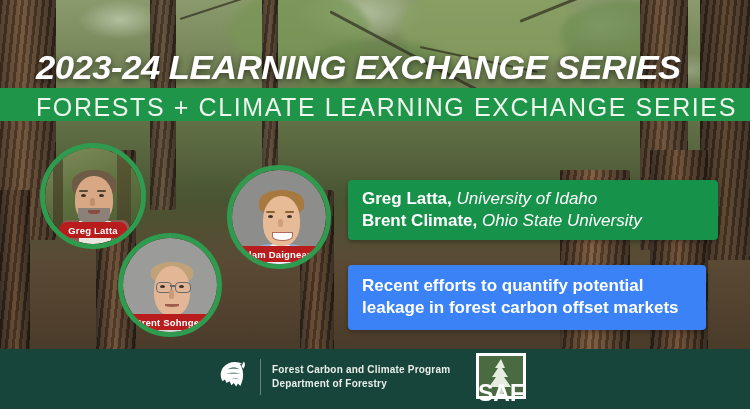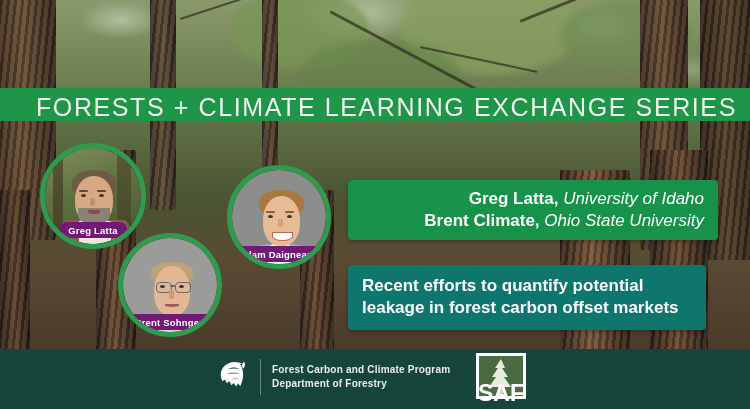--- a/index.html
+++ b/index.html
@@ -57,40 +57,40 @@
     padding:6px 18px 7px 16px;border-radius:7px;background:#6cbe45;
     white-space:nowrap;box-shadow:0 2px 5px rgba(0,0,0,.3);
   }
   .date-pill .d1{font-size:21px;font-weight:bold;color:#ffffff;letter-spacing:.3px;}
   .date-pill .d2{font-size:21px;font-style:italic;color:#ffffff;letter-spacing:.3px;}
 
   
   .speakers-box{
     position:absolute;left:348px;top:180px;width:370px;
     background:#17924a;border-radius:4px;padding:8px 14px 9px 14px;
-    box-sizing:border-box;box-shadow:0 2px 5px rgba(0,0,0,.28);text-align:right;
+    box-sizing:border-box;box-shadow:0 2px 5px rgba(0,0,0,.28);
   }
   .spk{font-size:17px;color:#ffffff;line-height:21.5px;white-space:nowrap;}
   .spk b{font-weight:bold;}
   .spk i{font-style:italic;font-weight:normal;}
 
   
   .talk-box{
     position:absolute;left:348px;top:265px;width:358px;
-    background:#0f766e;border-radius:4px;padding:10px 14px 11px 14px;
+    background:#3b82f6;border-radius:4px;padding:10px 14px 11px 14px;
     box-sizing:border-box;box-shadow:0 2px 5px rgba(0,0,0,.28);
   }
   .talk-box .tl{font-size:17px;font-weight:bold;color:#ffffff;line-height:22px;}
 
   
   .portrait{position:absolute;border-radius:50%;border:5px solid #2e9b4e;overflow:hidden;box-sizing:border-box;}
   .pimg{position:absolute;inset:0;border-radius:50%;overflow:hidden;}
   .namepill{
     position:absolute;left:50%;transform:translateX(-50%);
-    background:#701a75;color:#fff;font-size:9.5px;font-weight:bold;
+    background:#b91c1c;color:#fff;font-size:9.5px;font-weight:bold;
     padding:2.5px 9px;border-radius:9px;white-space:nowrap;z-index:6;
     letter-spacing:.2px;
   }
   
   .face{position:absolute;border-radius:48% 48% 44% 44%;}
   .hair{position:absolute;border-radius:50% 50% 30% 30%;}
   .torso{position:absolute;border-radius:42% 42% 0 0;}
   .eye{position:absolute;width:5px;height:3px;border-radius:50%;background:#3a3129;}
   .brow{position:absolute;width:9px;height:2px;border-radius:2px;background:#5a4a38;}
   .mouth{position:absolute;border-radius:0 0 50% 50%;}
@@ -152,20 +152,23 @@
         <span class="tw"></span>
       </div>
     <div class="trunk" style="left:300px;top:190px;width:34px;height:170px;background:linear-gradient(90deg,#31251a,#63452d 45%,#2b2016);">
         <span class="tw"></span>
       </div>
     <div class="trunk" style="left:0px;top:190px;width:30px;height:170px;background:linear-gradient(90deg,#2b2016,#5d4129 50%,#261c13);">
         <span class="tw"></span>
       </div>
   </div>
 
+  <div class="title-wrap">
+    <div class="main-title">2023-24 LEARNING EXCHANGE SERIES</div>
+  </div>
   <div class="sub-band"></div>
   <div class="sub-title">FORESTS + CLIMATE LEARNING EXCHANGE SERIES</div>
 
 
   <div class="speakers-box">
     <div class="spk">
       <b>Greg Latta,</b>
       <i>University of Idaho</i>
     </div>
     <div class="spk">

